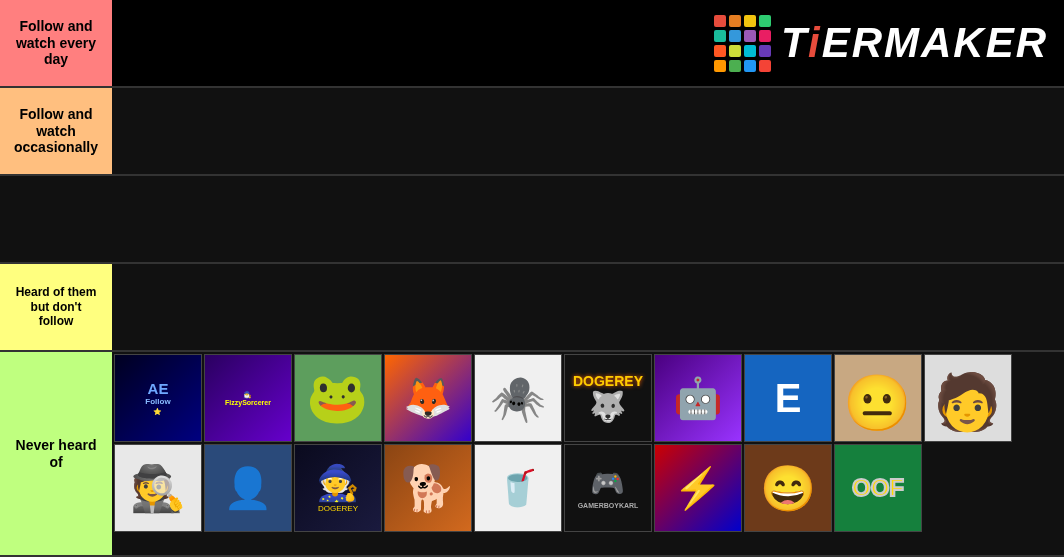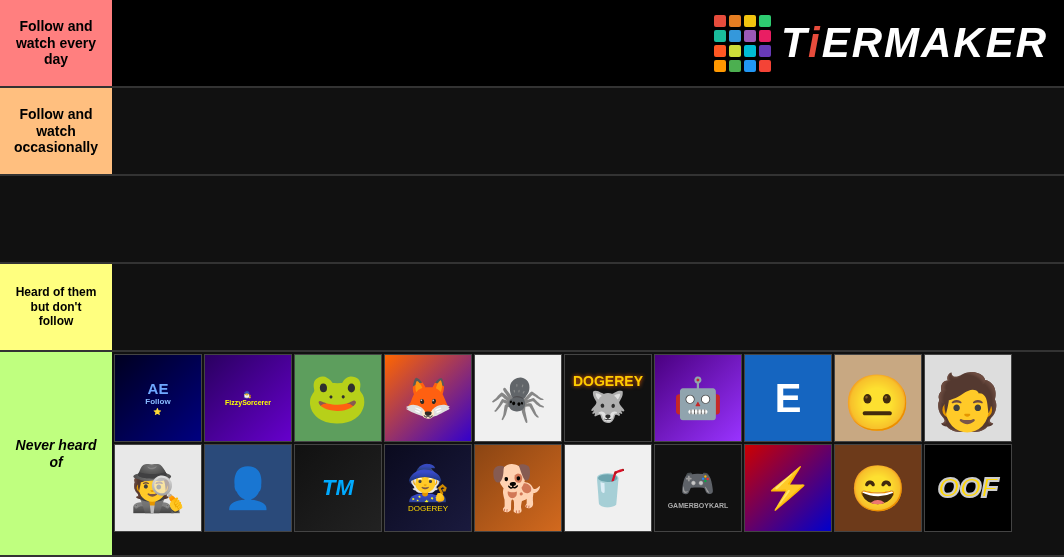--- a/index.html
+++ b/index.html
@@ -187,21 +187,21 @@
   </div>
 
   <div class="tier-row row-4" style="min-height:88px; max-height:88px;">
     <div class="tier-label" style="background:#ffff7f; font-size:12px;">
       <span>Heard of them but don't follow</span>
     </div>
     <div class="tier-content" style="background:#111;"></div>
   </div>
 
   <div class="tier-row row-5" style="flex:2; min-height:176px;">
-    <div class="tier-label" style="background:#bfff7f;font-style:italic;">
+    <div class="tier-label" style="background:#bfff7f;">
       <span>Never heard of</span>
     </div>
     <div class="tier-content" style="background:#111;" id="never-heard-content">
         <div class="avatar-tile av-mercury">
           <div style="background:linear-gradient(135deg,#000020,#000080);width:100%;height:100%;display:flex;flex-direction:column;align-items:center;justify-content:center;color:#4fa8ff;font-size:9px;font-weight:bold;">
             <div style="font-size:15px;color:#6fa8ff;">AE</div>
             <div style="color:#88bbff;font-size:8px;">Follow</div>
             <div style="color:#aaa;font-size:7px;margin-top:2px;">⭐</div>
           </div>
         </div>
@@ -238,23 +238,20 @@
           <div style="background:#ddd;width:100%;height:100%;display:flex;align-items:center;justify-content:center;overflow:hidden;">
             <div style="font-size:55px;margin-top:8px;">🧑</div>
           </div>
         </div>
         <div class="avatar-tile av-spy">
           <div style="background:#e8e8e8;width:100%;height:100%;display:flex;align-items:center;justify-content:center;font-size:45px;">🕵️</div>
         </div>
         <div class="avatar-tile av-blueguy">
           <div style="background:#2a4a7a;width:100%;height:100%;display:flex;align-items:center;justify-content:center;font-size:40px;">👤</div>
         </div>
-        <div class="avatar-tile av-tmlogo">
-          <div style="background:linear-gradient(135deg,#111,#222);width:100%;height:100%;display:flex;align-items:center;justify-content:center;color:#00aaff;font-size:22px;font-weight:900;font-style:italic;">TM</div>
-        </div>
         <div class="avatar-tile av-wizard">
           <div style="background:linear-gradient(135deg,#0a0a1e,#1a1a3e);width:100%;height:100%;display:flex;flex-direction:column;align-items:center;justify-content:center;font-size:35px;">🧙<div style="color:#ffd700;font-size:8px;">DOGEREY</div></div>
         </div>
         <div class="avatar-tile av-doggo">
           <div style="background:linear-gradient(135deg,#8B4513,#D2691E);width:100%;height:100%;display:flex;align-items:center;justify-content:center;font-size:45px;">🐕</div>
         </div>
         <div class="avatar-tile av-gamersoda">
           <div style="background:#f0f0f0;width:100%;height:100%;display:flex;align-items:center;justify-content:center;font-size:35px;">🥤</div>
         </div>
         <div class="avatar-tile av-gamerboykarl">
@@ -263,18 +260,18 @@
             <div style="color:#aaa;margin-top:2px;">GAMERBOYKARL</div>
           </div>
         </div>
         <div class="avatar-tile av-glitch">
           <div style="background:linear-gradient(135deg,#cc0000,#0000cc);width:100%;height:100%;display:flex;align-items:center;justify-content:center;font-size:40px;">⚡</div>
         </div>
         <div class="avatar-tile av-darkface">
           <div style="background:#6d3a1a;width:100%;height:100%;display:flex;align-items:center;justify-content:center;font-size:45px;">😄</div>
         </div>
         <div class="avatar-tile av-oof">
-          <div style="background:#000000;width:100%;height:100%;display:flex;align-items:center;justify-content:center;color:#ffd700;font-size:28px;font-weight:900;font-style:italic;text-stroke:2px black;-webkit-text-stroke:2px #ccc;">OOF</div>
+          <div style="background:#15803d;width:100%;height:100%;display:flex;align-items:center;justify-content:center;color:#ffd700;font-size:24px;font-weight:900;text-stroke:2px black;-webkit-text-stroke:2px #ccc;">OOF</div>
         </div>
       </div>
   </div>
 
 </div>
 
 </body></html>

